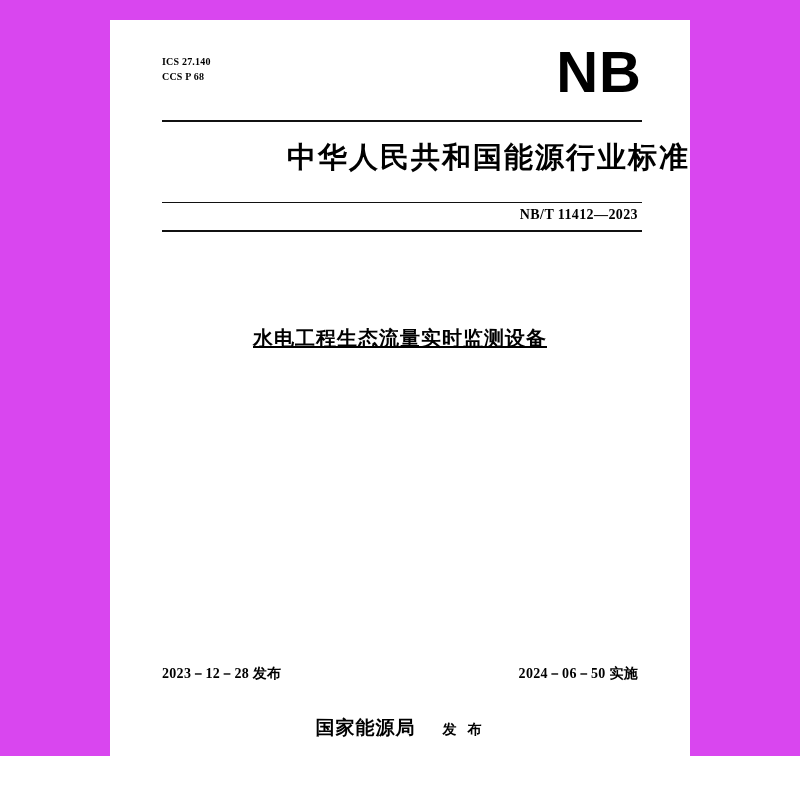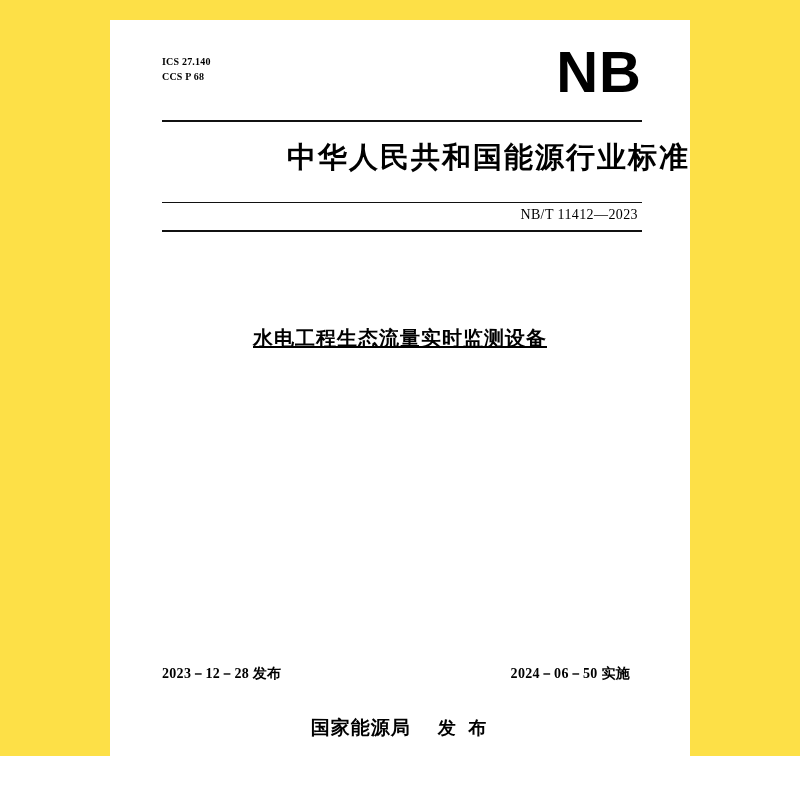--- a/index.html
+++ b/index.html
@@ -11,21 +11,21 @@
     width: 800px;
     height: 800px;
     font-family: "Liberation Serif", serif;
     color: #000000;
     overflow: hidden;
   }
   .page {
     position: relative;
     width: 800px;
     height: 756px;
-    background: #fde047;
+    background: #d946ef;
     box-sizing: border-box;
     padding-left: 24px;
   }
   .sheet {
     position: absolute;
     left: 110px;
     top: 20px;
     width: 580px;
     height: 760px;
     background: #ffffff;
@@ -75,21 +75,21 @@
     font-family: "DejaVu Sans", sans-serif;
     font-weight: bold;
     font-size: 29px;
     letter-spacing: 2px;
   }
   .std-number {
     position: absolute;
     right: 52px;
     top: 187px;
     font-family: "Liberation Serif", serif;
-    font-weight: normal;
+    font-weight: bold;
     font-size: 14px;
     letter-spacing: 0.4px;
   }
 
   .title-cn {
     position: absolute;
     left: 0;
     right: 0;
     top: 300px;
     text-align: center;
@@ -109,21 +109,21 @@
     font-family: "Liberation Serif", serif;
     font-weight: bold;
     font-size: 14.5px;
     line-height: 24px;
     letter-spacing: 0.3px;
   }
 
   .dates {
     position: absolute;
     left: 52px;
-    right: 60px;
+    right: 52px;
     top: 645px;
     display: flex;
     justify-content: space-between;
     font-family: "Liberation Serif", serif;
     font-weight: bold;
     font-size: 14px;
     letter-spacing: 0.3px;
     align-items: flex-end;
   }
   .issuer {
@@ -131,21 +131,21 @@
     left: 0;
     right: 0;
     top: 695px;
     text-align: center;
     font-family: "DejaVu Sans", sans-serif;
     font-weight: bold;
     font-size: 19px;
     letter-spacing: 1px;
   }
   .issuer .verb {
-    font-size: 18px;
+    font-size: 14px;
     letter-spacing: 3px;
     margin-left: 27px;
   }
 </style>
 </head>
 <body>
 
 <div class="page">
   <div class="sheet">
 

